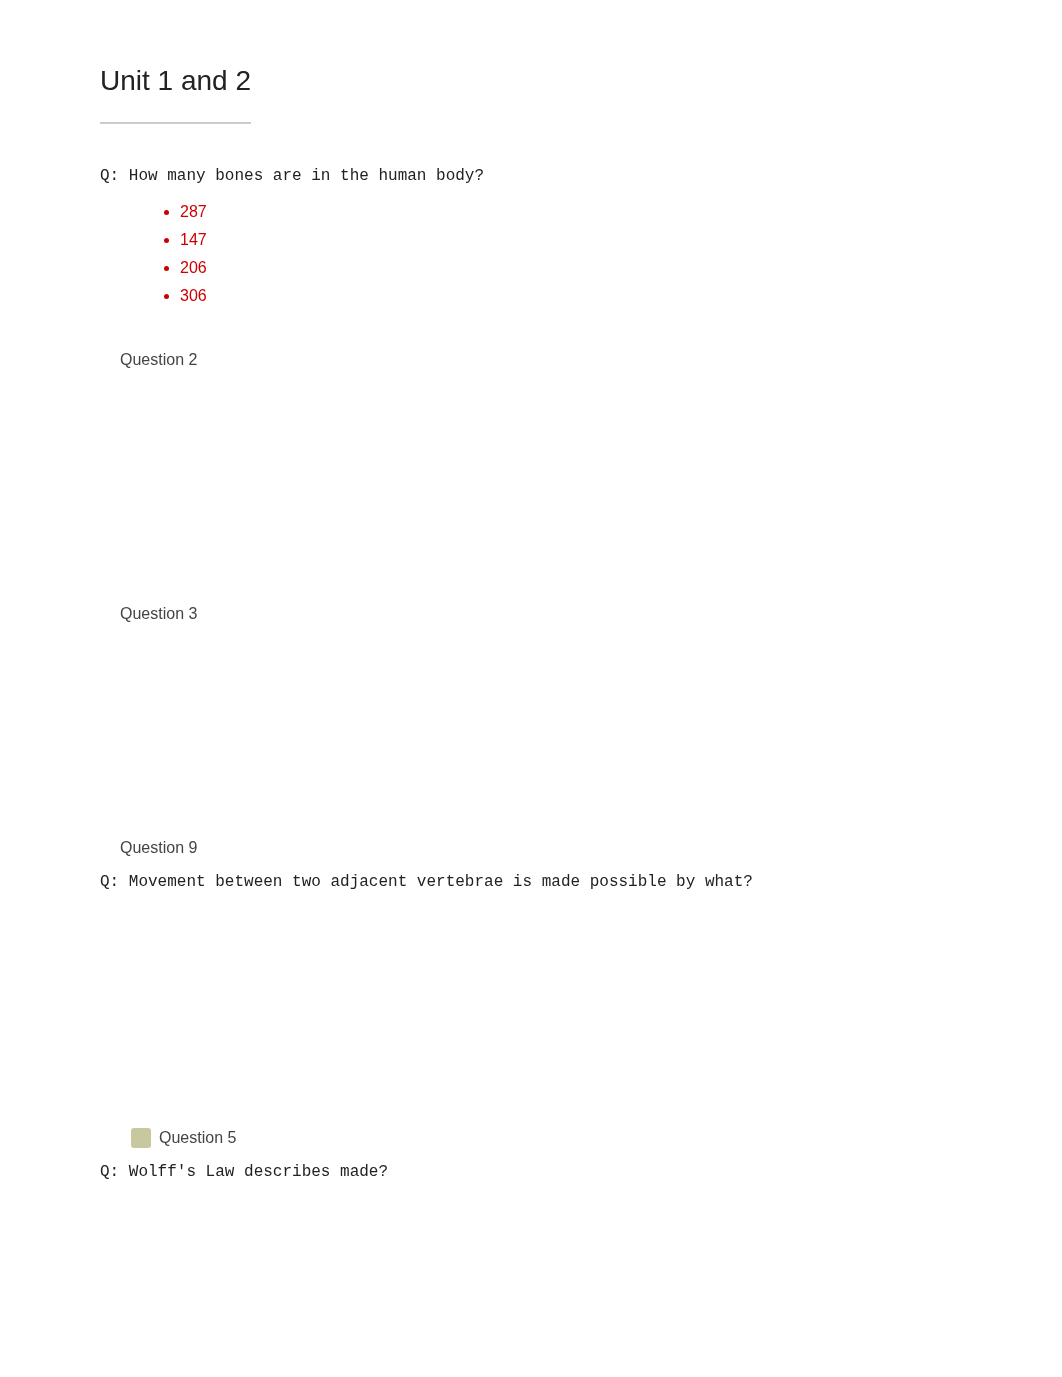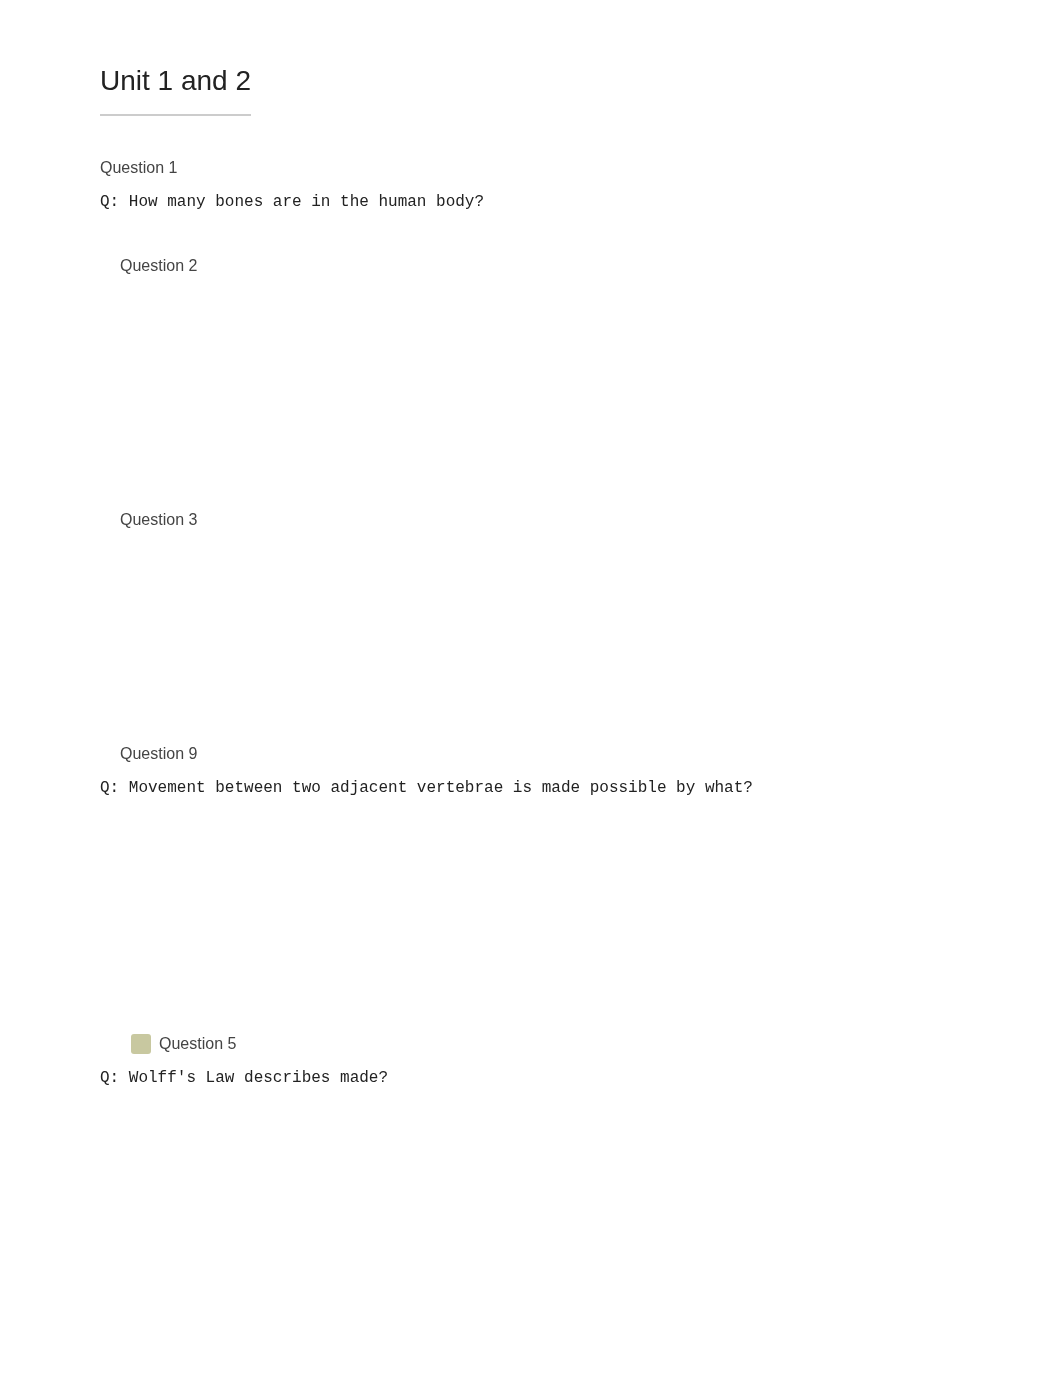--- a/index.html
+++ b/index.html
@@ -18,21 +18,21 @@
       min-height: 1377px;
       padding: 60px 100px 80px 100px;
     }
 
     .page-title {
       font-size: 28px;
       font-weight: normal;
       color: #222222;
       border-bottom: 2px solid #cccccc;
       display: inline-block;
-      padding-bottom: 12px;
+      padding-bottom: 20px;
       margin-bottom: 40px;
     }
 
     .question-block {
       margin-bottom: 40px;
     }
 
     .question-label {
       font-size: 16px;
       color: #444444;
@@ -92,22 +92,27 @@
     }
   </style>
 </head>
 <body>
 
 <div class="page-container">
   <h1 class="page-title">Unit 1 and 2</h1>
 
   
   <div class="question-block">
-    <div class="question-label">Question 1</div>
     <div class="question-text">Q:  How many bones are in the human body?</div>
+    <ul class="answer-list">
+      <li>287</li>
+      <li>147</li>
+      <li>206</li>
+      <li>306</li>
+    </ul>
   </div>
 
   
   <div class="question-block">
     <div class="question-label indented">Question 2</div>
     <div class="spacer"></div>
   </div>
 
   
   <div class="question-block">

